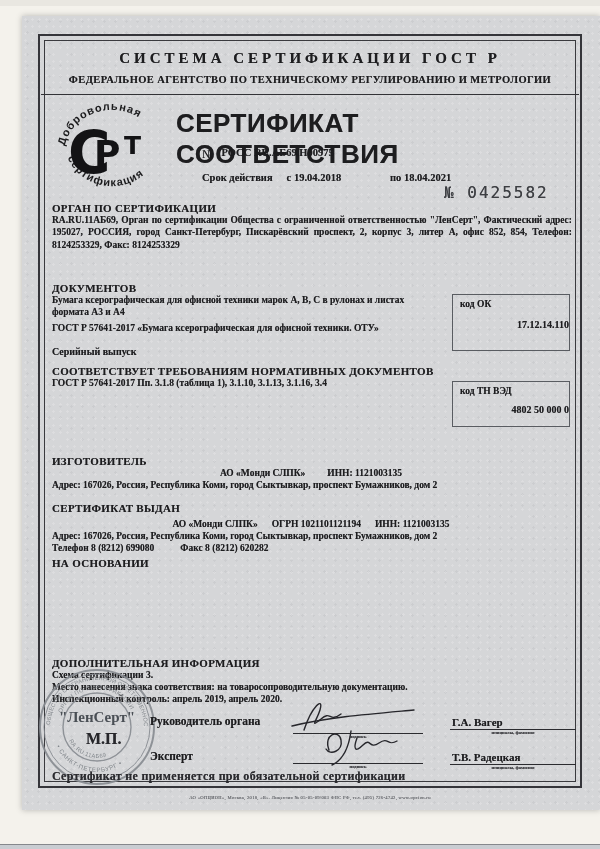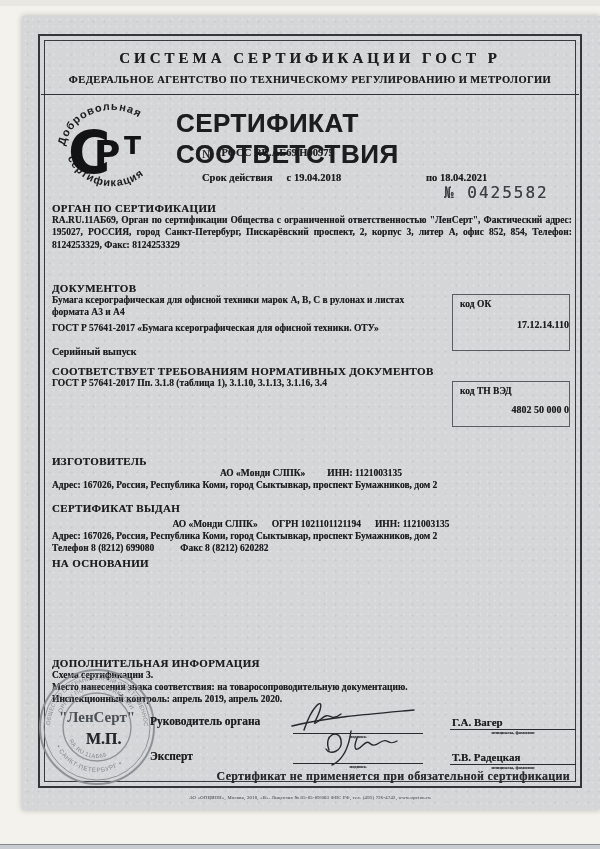--- a/index.html
+++ b/index.html
@@ -28,21 +28,21 @@
   .system-title { left:48px; top:44px; width:524px; text-align:center; font-size:15px; font-weight:bold; letter-spacing:4px; }
   .agency-title { left:48px; top:68px; width:524px; text-align:center; font-size:10.5px; font-weight:bold; letter-spacing:.4px; }
   .header-rule { position:absolute; left:41px; top:88px; width:538px; height:0; border-top:1.6px solid #323236; }
 
   .logo-svg { position:absolute; left:52px; top:92px; }
 
   .doc-title { left:176px; top:102px; width:402px; text-align:left; font-family:"Liberation Sans", sans-serif; font-size:26px; font-weight:bold; letter-spacing:.5px; }
   .reg-line { left:202px; top:141px; font-size:10.5px; font-weight:bold; display:flex; gap:8px; }
   .reg-line .num-sign { font-size:12px; font-weight:normal; }
   .validity-line { left:202px; top:166px; font-size:10.5px; font-weight:bold; display:flex; gap:14px; }
-  .validity-to { left:426px; top:166px; font-size:10.5px; font-weight:bold; }
+  .validity-to { left:390px; top:166px; font-size:10.5px; font-weight:bold; }
   .blank-number { left:444px; top:177px; font-family:"DejaVu Sans Mono", monospace; font-size:16px; letter-spacing:2px; color:#3c3e42; }
 
   .sec-h { font-size:11px; font-weight:bold; letter-spacing:.3px; }
   .body-t { font-size:9.5px; font-weight:bold; line-height:1.3; }
 
   .org-h { left:52px; top:196px; }
   .org-text { left:52px; top:208px; width:520px; text-align:justify; }
 
   .product-h { left:52px; top:276px; }
   .product-desc { left:52px; top:288px; width:388px; }
@@ -88,21 +88,21 @@
   .name-1 { left:452px; top:710px; font-size:11px; font-weight:bold; }
   .name-2 { left:452px; top:745px; font-size:11px; font-weight:bold; }
   .name-line-1 { position:absolute; left:450px; top:723px; width:126px; border-top:1px solid #2b2b2f; }
   .name-line-2 { position:absolute; left:450px; top:758px; width:126px; border-top:1px solid #2b2b2f; }
   .cap { font-size:4.6px; font-weight:bold; color:#3a3a3e; text-align:center; }
   .cap-sig1 { left:293px; top:728px; width:130px; }
   .cap-sig2 { left:293px; top:758px; width:130px; }
   .cap-name1 { left:450px; top:724px; width:126px; }
   .cap-name2 { left:450px; top:759px; width:126px; }
 
-  .footer-note { left:52px; top:763px; width:518px; text-align:right; font-size:12px; font-weight:600; letter-spacing:.3px; color:#2a2a2e; }
+  .footer-note { left:52px; top:763px; width:518px; text-align:left; font-size:12px; font-weight:600; letter-spacing:.3px; color:#2a2a2e; }
   .print-line { left:100px; top:789px; width:420px; text-align:center; font-size:4.6px; color:#6e7176; letter-spacing:.3px; }
 </style>
 </head>
 <body>
 
 <div class="page">
   <div class="paper"></div>
   <div class="scan-strip"></div>
   <div class="frame-outer"></div>
   <div class="frame-inner"></div>

